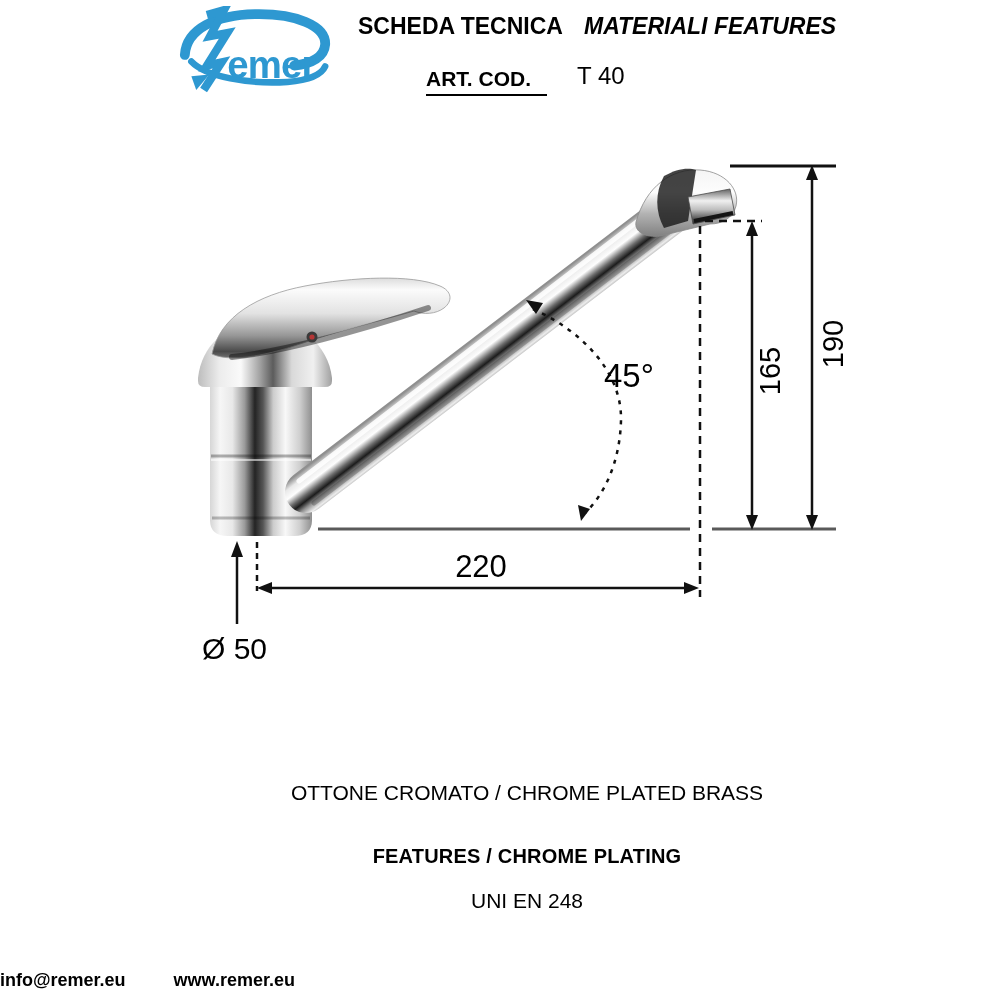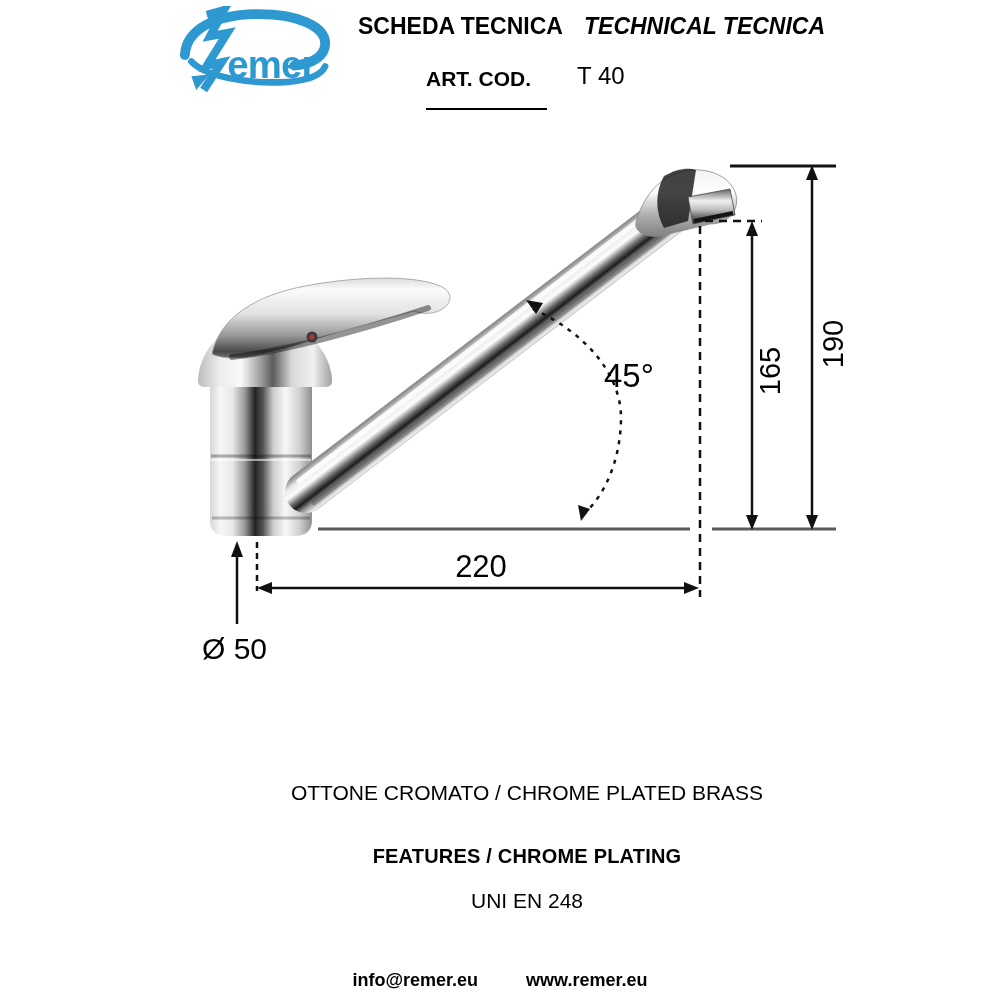--- a/index.html
+++ b/index.html
@@ -9,39 +9,39 @@
   }
   
   .logo-svg { position:absolute; left:156px; top:6px; width:198px; height:102px; }
   .logo-sub {
     position:absolute; left:156px; top:106px; width:198px; text-align:center;
     color:#2e98d1; font-size:18px; font-weight:bold; letter-spacing:2.5px; white-space:nowrap;
   }
   .title-it { position:absolute; left:358px; top:13px; font-size:23px; font-weight:bold; white-space:nowrap; }
   .title-en { position:absolute; left:584px; top:13px; font-size:23px; font-weight:bold; font-style:italic; white-space:nowrap; }
   .artcod   { position:absolute; left:426px; top:67px; font-size:21px; font-weight:bold;
-              border-bottom:2.5px solid #000; padding:0 16px 17px 0; white-space:nowrap; }
+              border-bottom:2.5px solid #000; padding:0 16px 3px 0; white-space:nowrap; }
   .artval   { position:absolute; left:577px; top:62px; font-size:24px; font-weight:normal; white-space:nowrap; }
   
   .drawing-svg { position:absolute; left:120px; top:140px; width:760px; height:545px; }
   
   .specline { position:absolute; left:54px; width:946px; text-align:center; white-space:nowrap; }
   .spec-h { font-size:20px; font-weight:bold; letter-spacing:0.2px; }
   .spec-v { font-size:21px; }
   .pos-mat-h { top:736px; }
   .pos-mat-v { top:781px; }
   .pos-pla-h { top:845px; }
   .pos-pla-v { top:889px; }
   
   .addr {
     position:absolute; left:0; top:944px; width:1000px; text-align:center;
     font-size:16.5px; font-weight:bold; white-space:nowrap;
   }
   .contact {
-    position:absolute; left:0; top:970px; width:1000px; text-align:center;
+    position:absolute; left:0; top:970px; width:1000px; text-align:left;
     font-size:18px; font-weight:bold; white-space:nowrap;
   }
   .contact .email { margin-right:48px; }
 </style>
 </head>
 <body>
 
 <div class="page">
 
   <svg class="logo-svg" viewBox="0 0 200 125" aria-hidden="true">
@@ -50,21 +50,21 @@
       <path d="M22,68 C40,87 92,96 140,93 C166,91 181,85 186,74" stroke-width="8" stroke-linecap="round"></path>
     </g>
     <g>
       <path d="M41,11 L62,5 L45,37 L66,33 L41,73 L59,69 L37,103" fill="none" stroke="#2e98d1" stroke-width="10" stroke-linejoin="miter"></path>
       <polygon points="22,86 44,84 28,103" fill="#2e98d1"></polygon>
     </g>
     <text x="66" y="88" font-family="Liberation Sans, sans-serif" font-size="47" font-weight="bold" fill="#2e98d1" letter-spacing="-1">emer</text>
   </svg>
 
   <div class="title-it">SCHEDA TECNICA</div>
-  <div class="title-en">TECHNICAL TECNICA</div>
+  <div class="title-en">MATERIALI FEATURES</div>
   <div class="artcod">ART. COD.</div>
   <div class="artval">T 40</div>
 
   <svg class="drawing-svg" viewBox="120 140 760 545" aria-hidden="true">
     <defs>
       <linearGradient id="gBody" gradientUnits="userSpaceOnUse" x1="210" y1="0" x2="312" y2="0">
         <stop offset="0" stop-color="#d6d6d6"></stop>
           <stop offset="0.10" stop-color="#f6f6f6"></stop>
         <stop offset="0.22" stop-color="#e8e8e8"></stop>
           <stop offset="0.34" stop-color="#9a9a9a"></stop>

